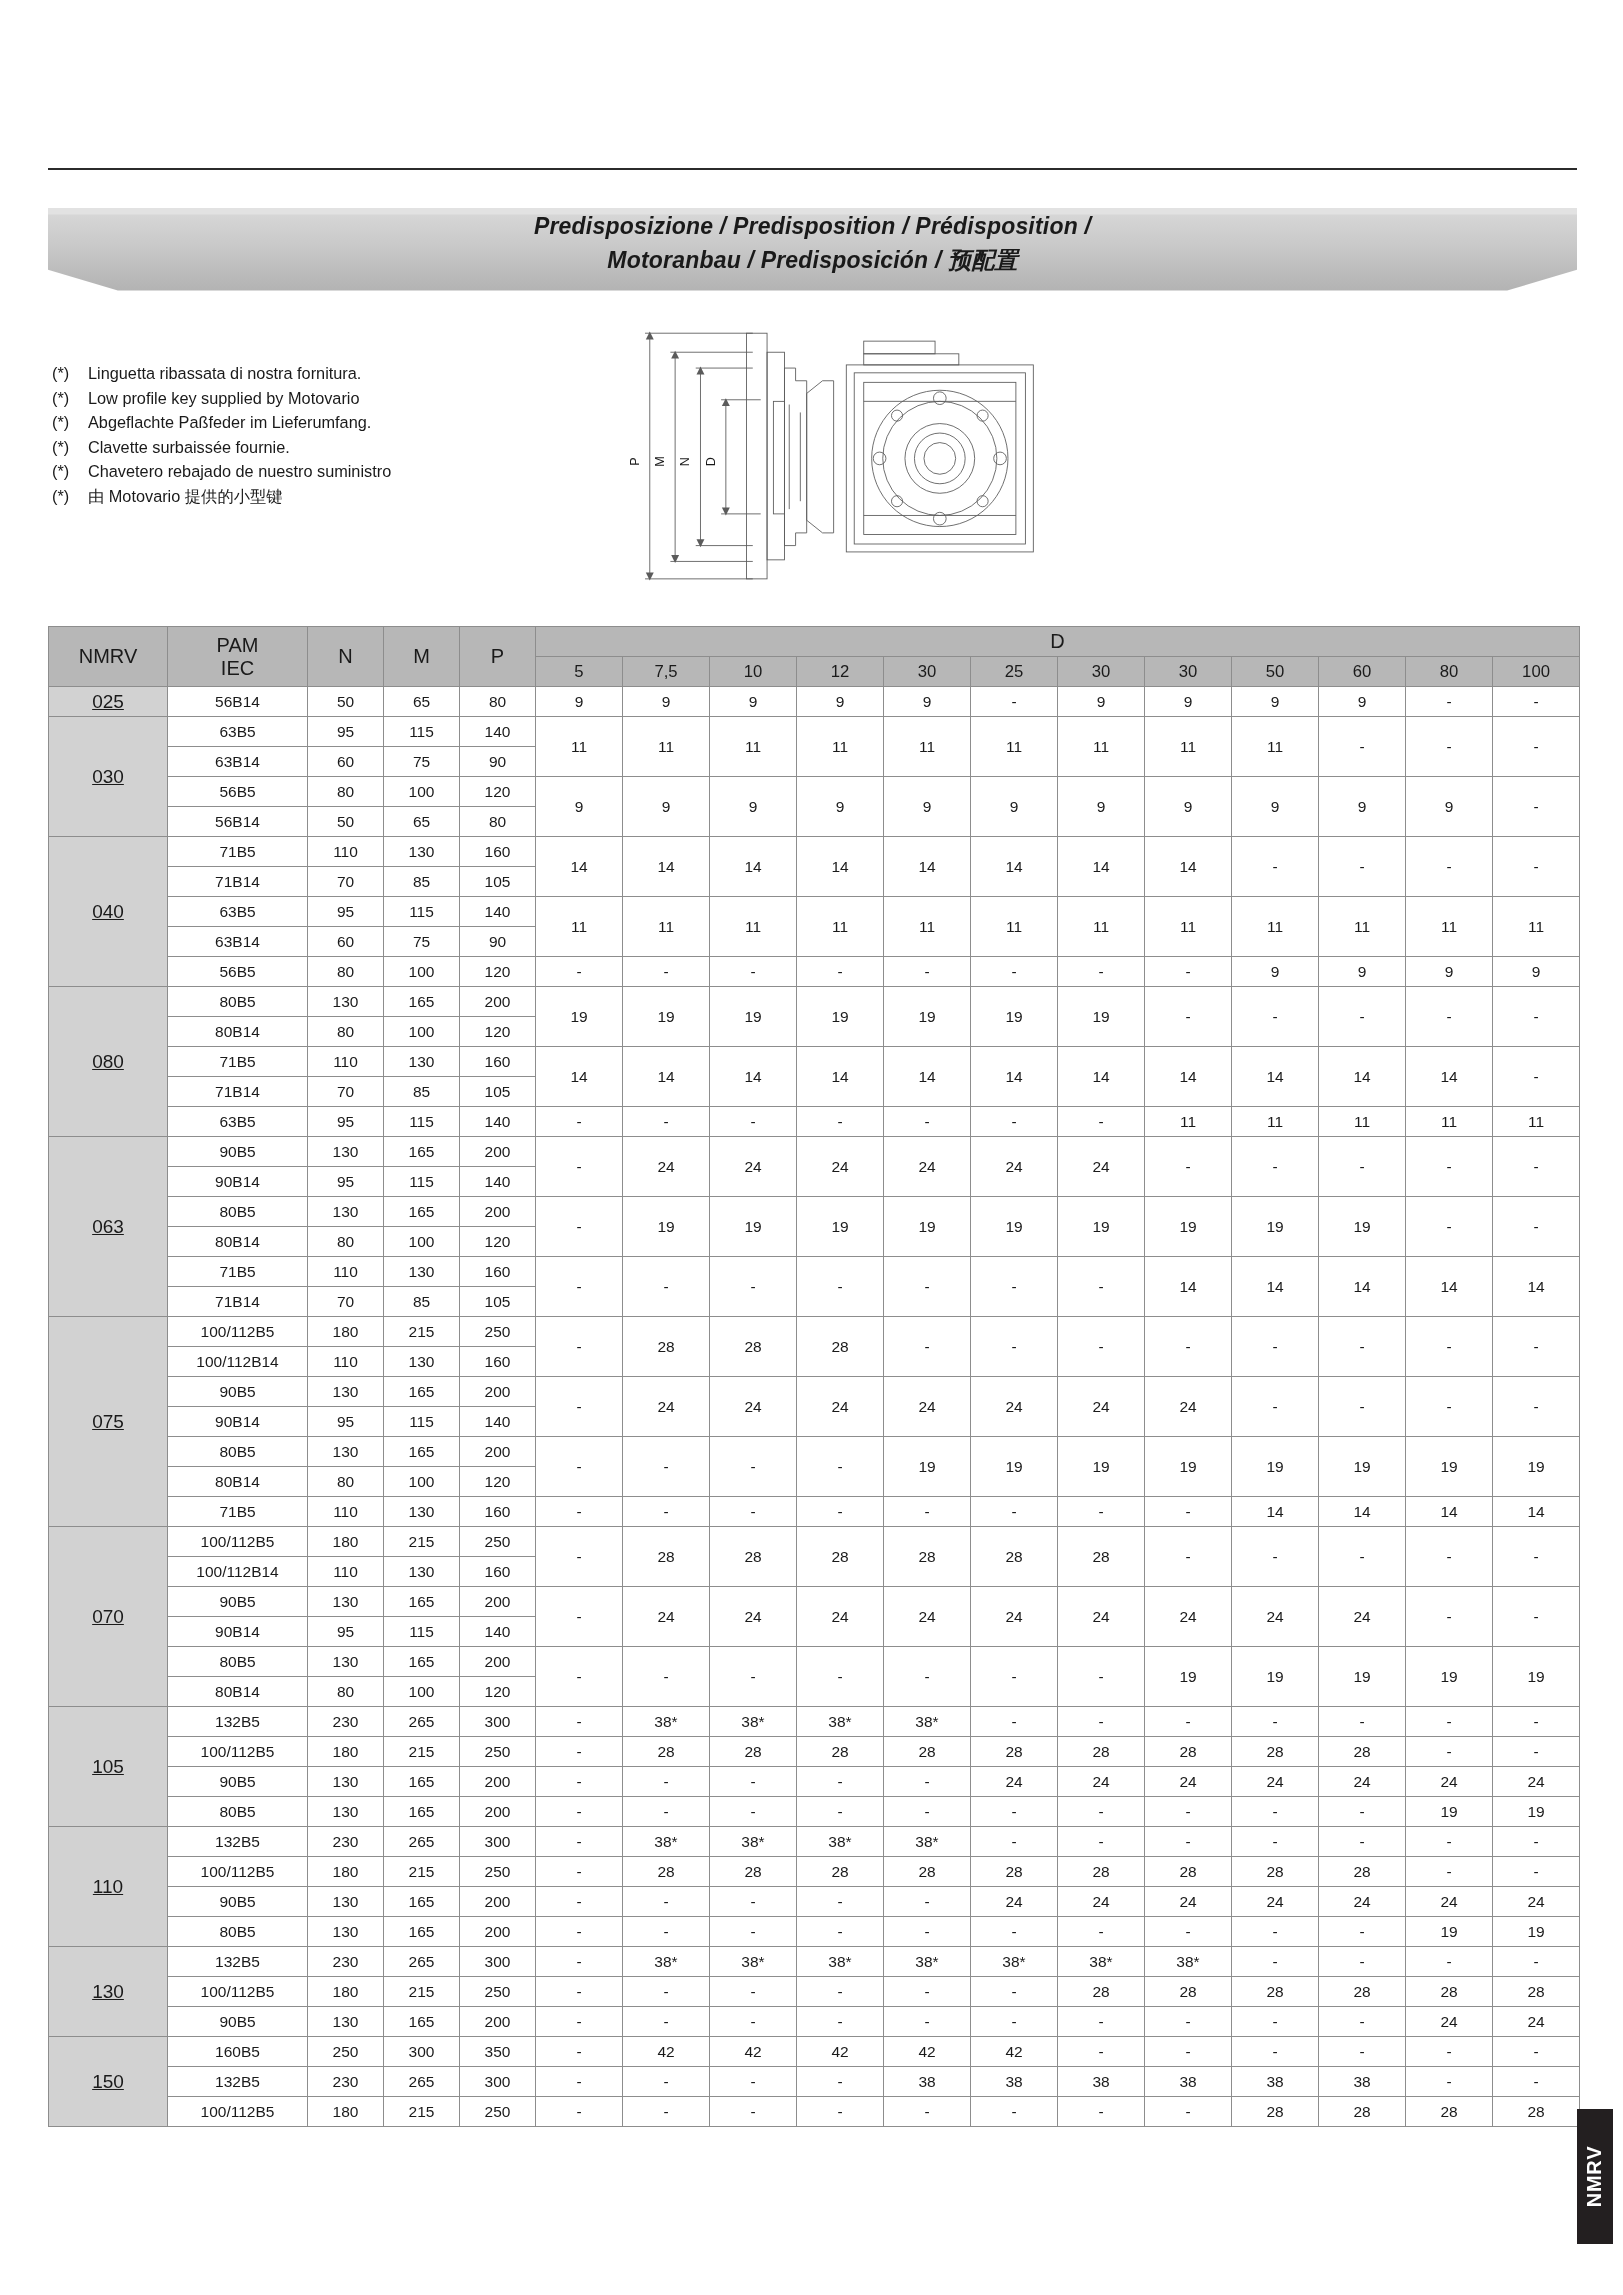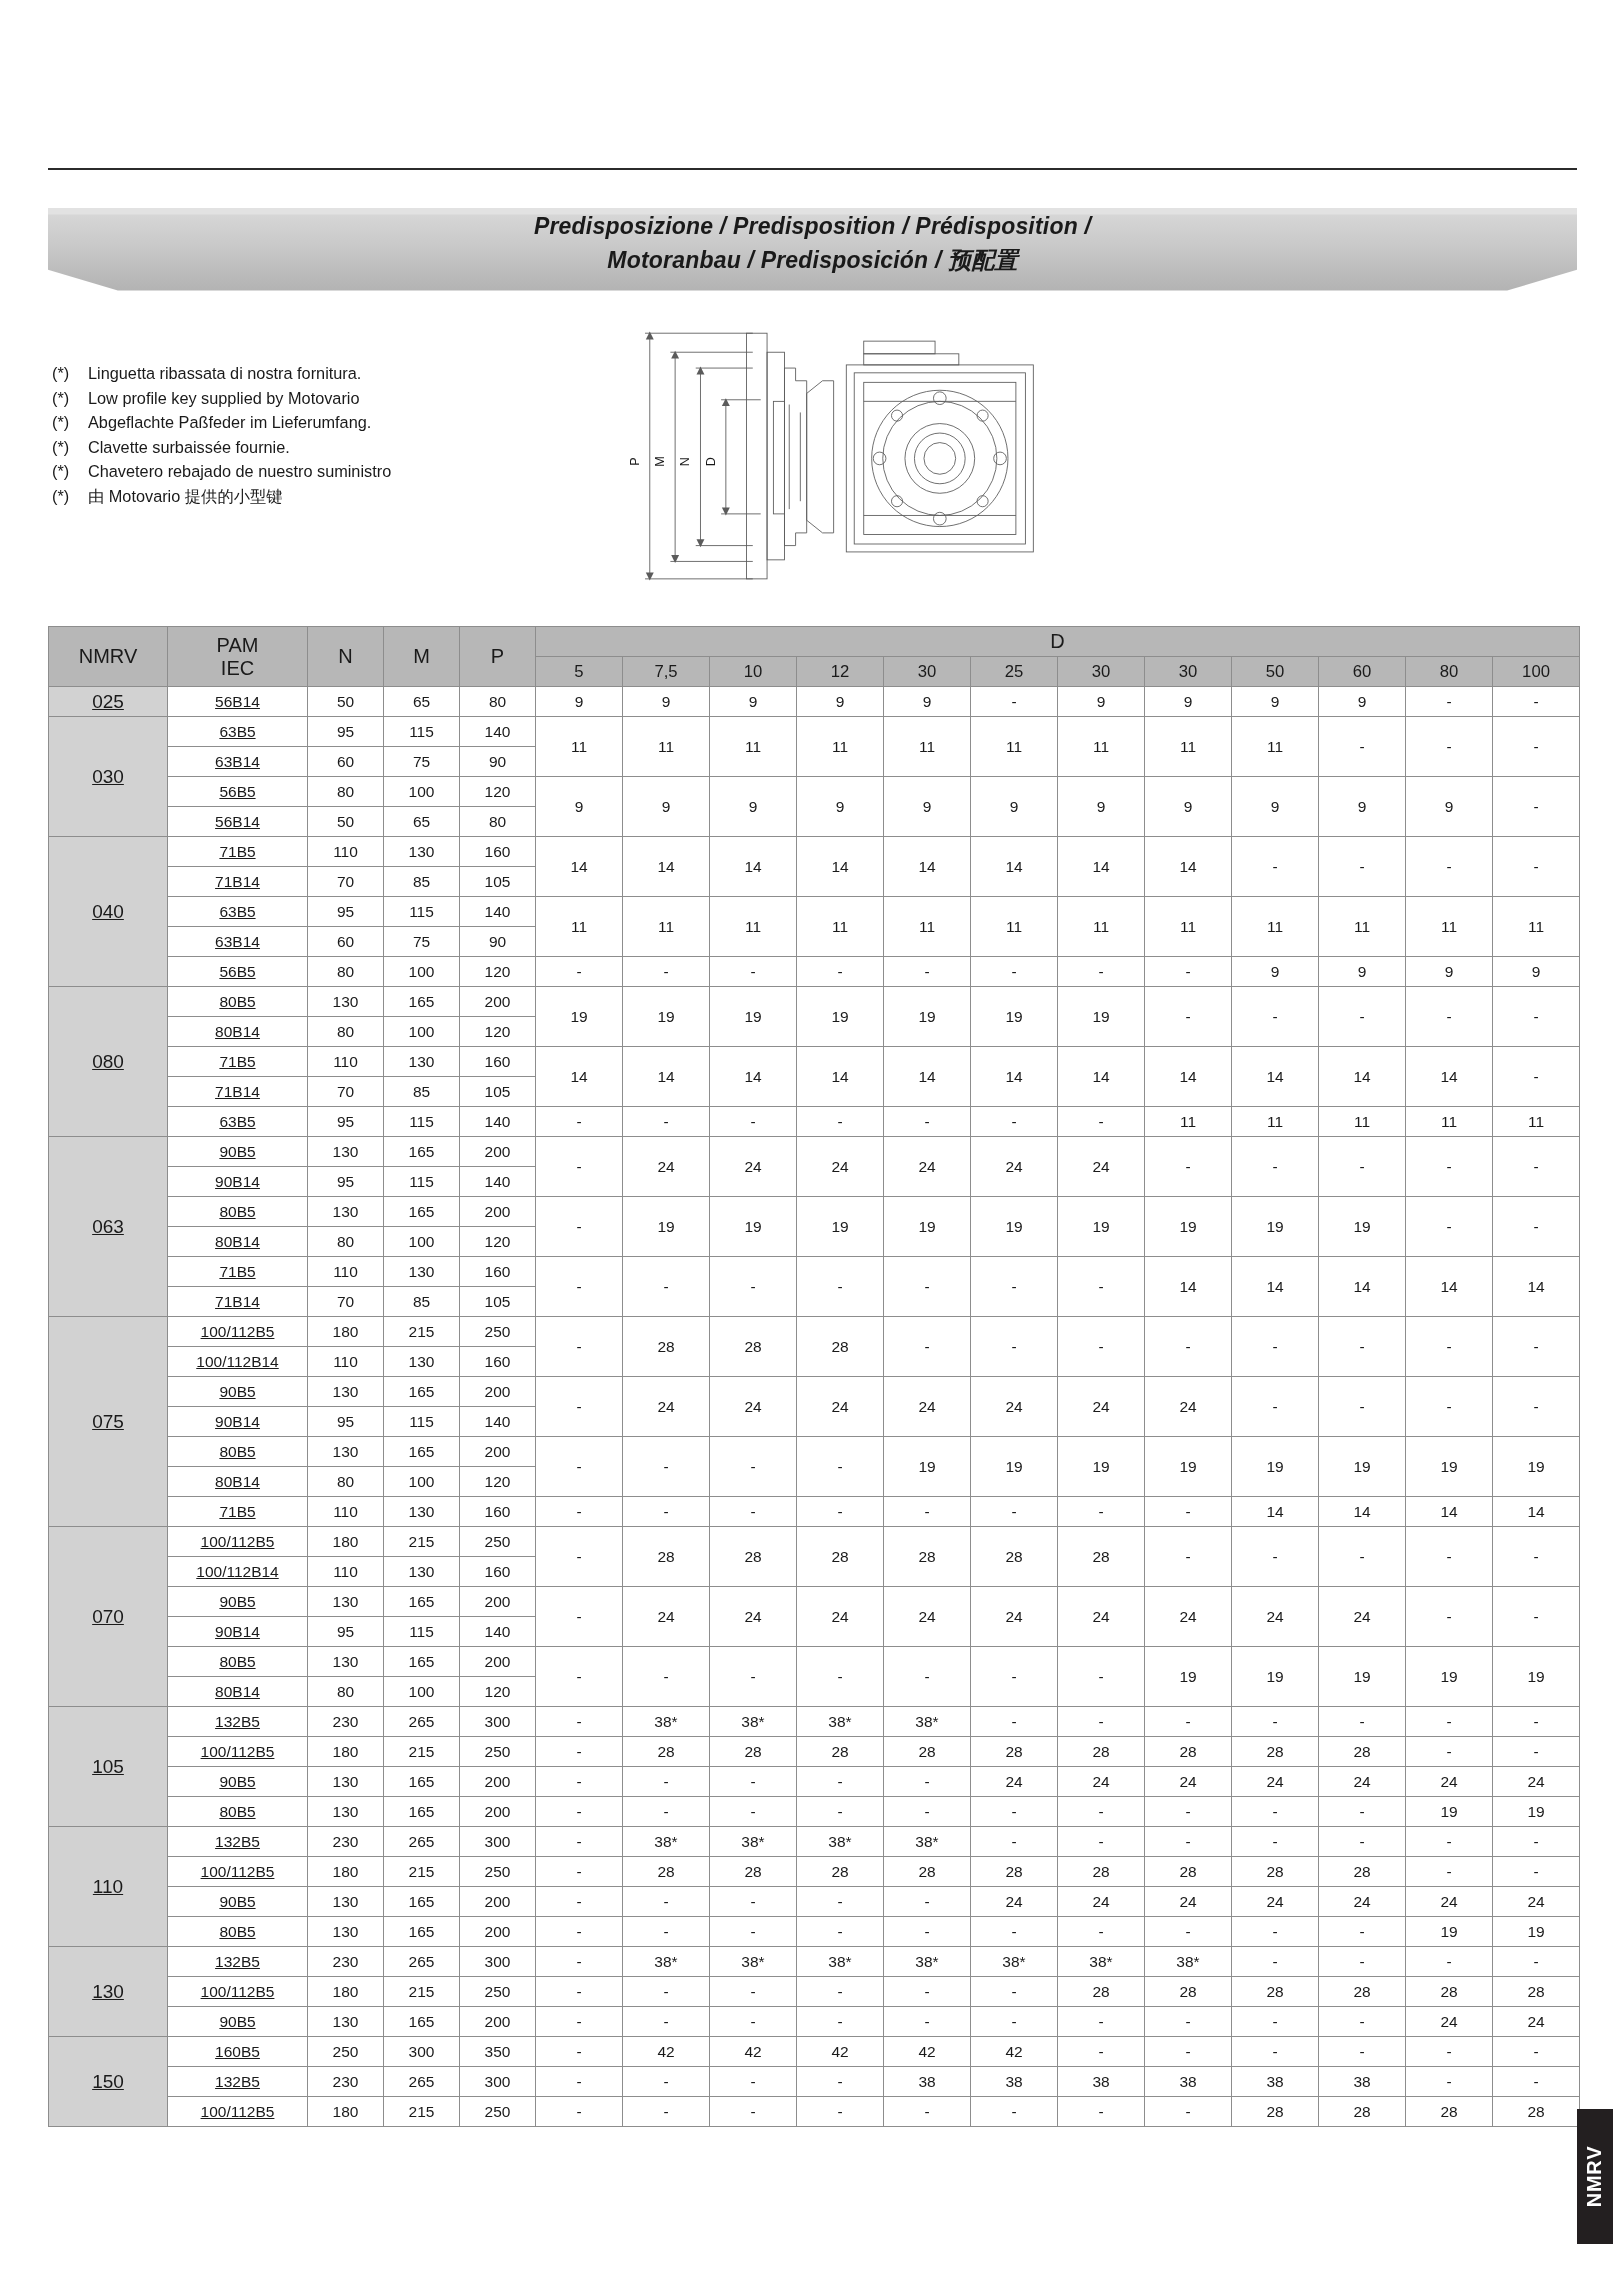--- a/index.html
+++ b/index.html
@@ -125,21 +125,21 @@
     font-size: 16.7px;
     color: #111;
   }
   .grp {
     background: #d2d2d2;
     font-weight: bold;
     font-size: 19px;
     color: #111;
     text-decoration: underline;
   }
-  .pam { font-size: 15.5px; text-decoration: underline; }
+  .pam { font-size: 15.5px; }
   .val { font-size: 15.5px; }
   .nmrv-tab {
     position: absolute;
     right: 11px;
     top: 2109px;
     width: 36px;
     height: 135px;
     background: #231f20;
     color: #ffffff;
     font-weight: bold;

